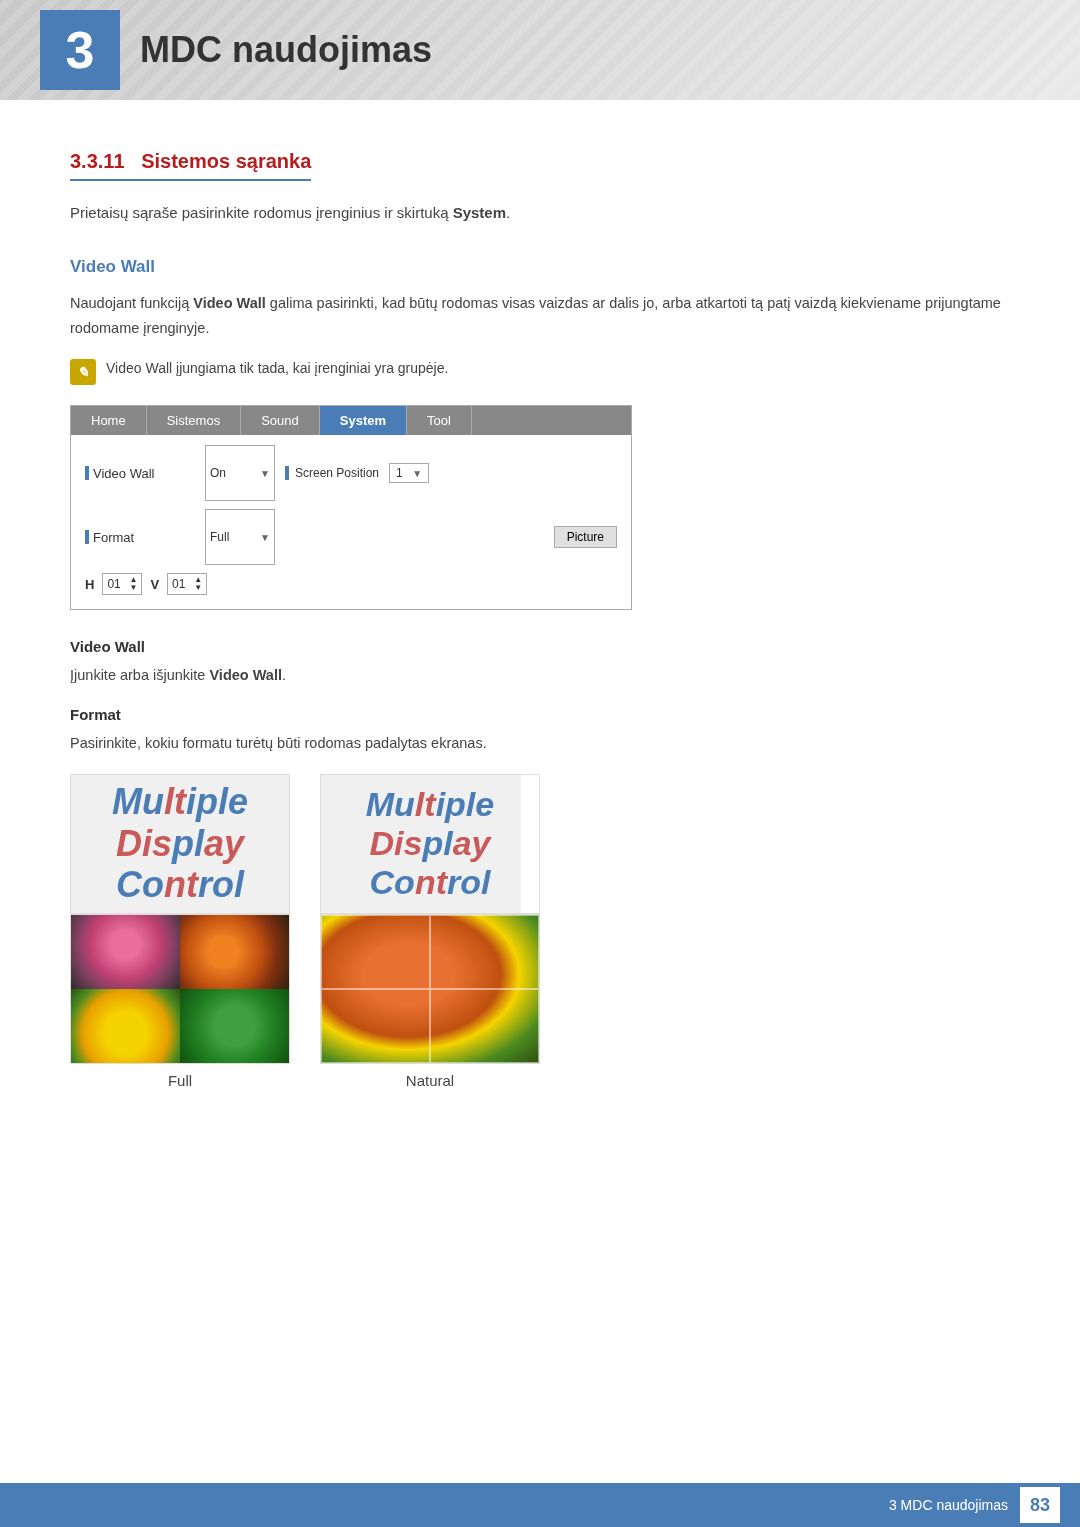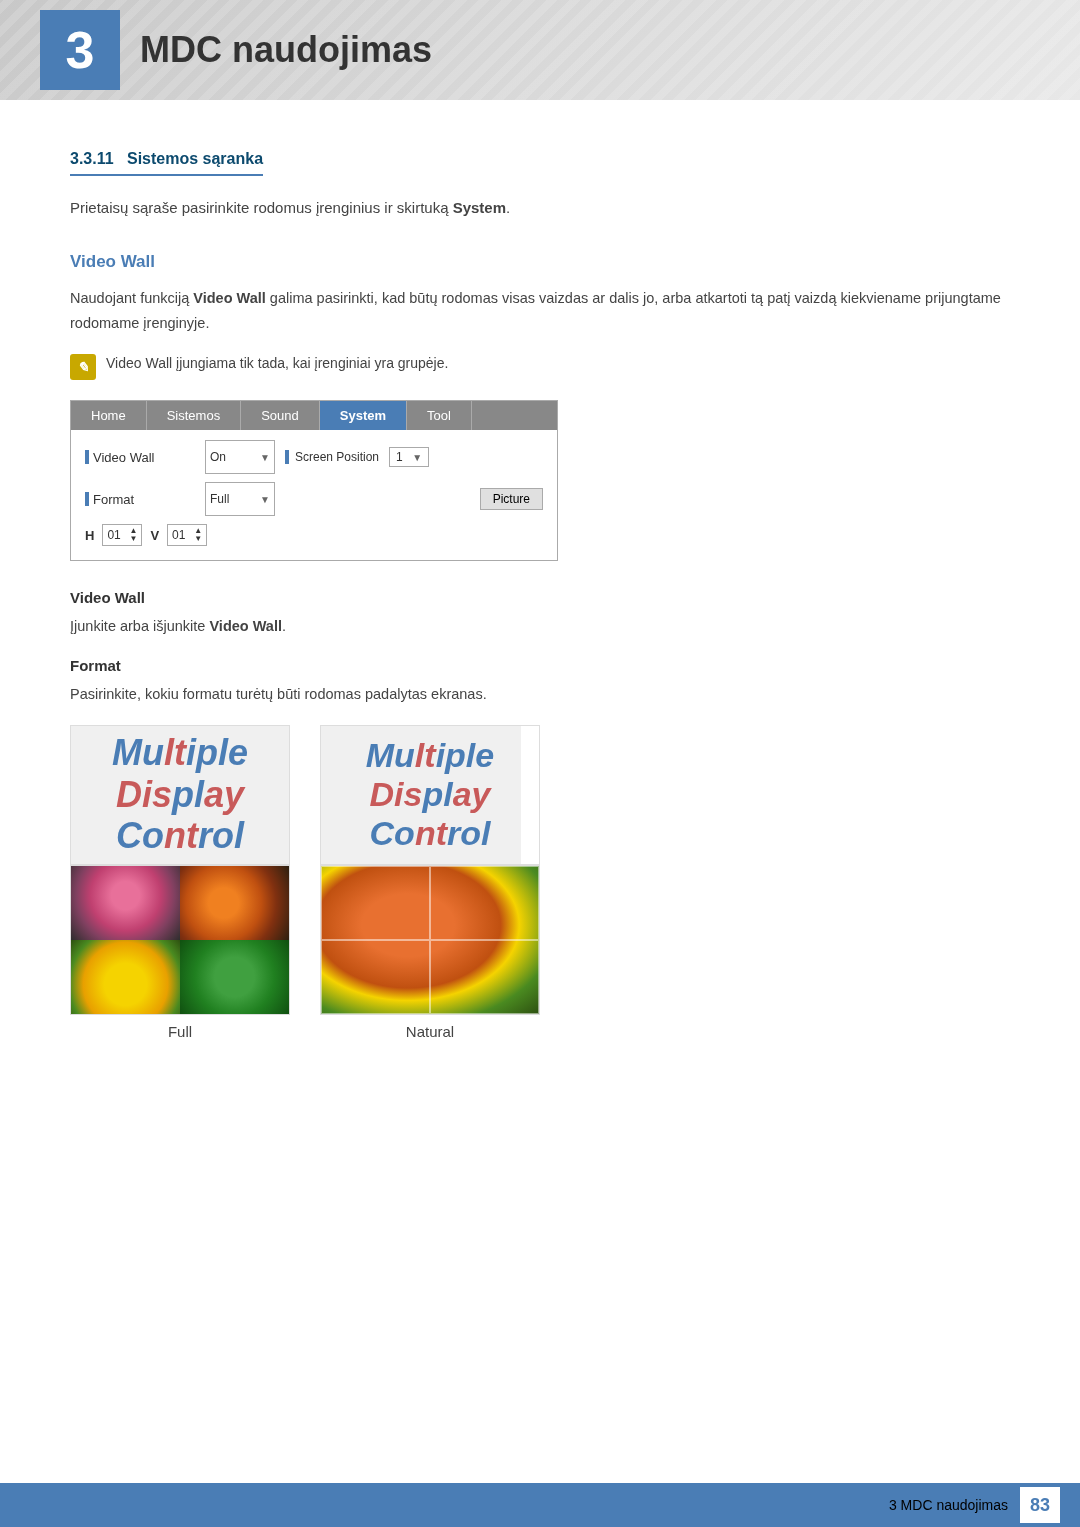--- a/index.html
+++ b/index.html
@@ -58,23 +58,23 @@
       z-index: 1;
     }
 
     
     .content {
       padding: 50px 70px 80px 70px;
     }
 
     
     .section-heading {
-      font-size: 16px;
-      font-weight: bold;
-      color: #0c4a6e;
+      font-size: 20px;
+      font-weight: bold;
+      color: #b91c1c;
       margin-bottom: 20px;
       padding-bottom: 6px;
       border-bottom: 2px solid #4a7db5;
       display: inline-block;
     }
 
     .intro-text {
       font-size: 15px;
       color: #444;
       margin-bottom: 32px;
@@ -124,21 +124,21 @@
       font-size: 14px;
       color: #444;
       line-height: 1.5;
     }
 
     
     .ui-panel {
       border: 1.5px solid #aaa;
       background: #4d7c0f;
       margin-bottom: 28px;
-      width: 488px;
+      width: 562px;
     }
     .ui-tabs {
       display: flex;
       background: #888;
     }
     .ui-tab {
       padding: 7px 20px;
       font-size: 13px;
       color: #fff;
       font-weight: normal;
@@ -171,21 +171,21 @@
     .ui-label-bar {
       width: 4px;
       height: 14px;
       background: #4a7db5;
       display: inline-block;
     }
     .ui-select {
       border: 1px solid #aaa;
       background: #fff;
       font-size: 12px;
-      padding: 9px 4px;
+      padding: 20px 4px;
       width: 70px;
       display: flex;
       align-items: center;
       justify-content: space-between;
     }
     .ui-select-arrow {
       font-size: 10px;
       color: #666;
     }
     .ui-screen-pos {
@@ -354,21 +354,21 @@
       right: 0;
       height: 44px;
       background: #4a7db5;
       display: flex;
       align-items: center;
       justify-content: flex-end;
       padding: 0 20px;
       gap: 12px;
     }
     .footer-text {
-      color: #000000;
+      color: #ffffff;
       font-size: 14px;
     }
     .footer-page-num {
       background: #fff;
       color: #4a7db5;
       font-size: 18px;
       font-weight: bold;
       width: 40px;
       height: 36px;
       display: flex;

